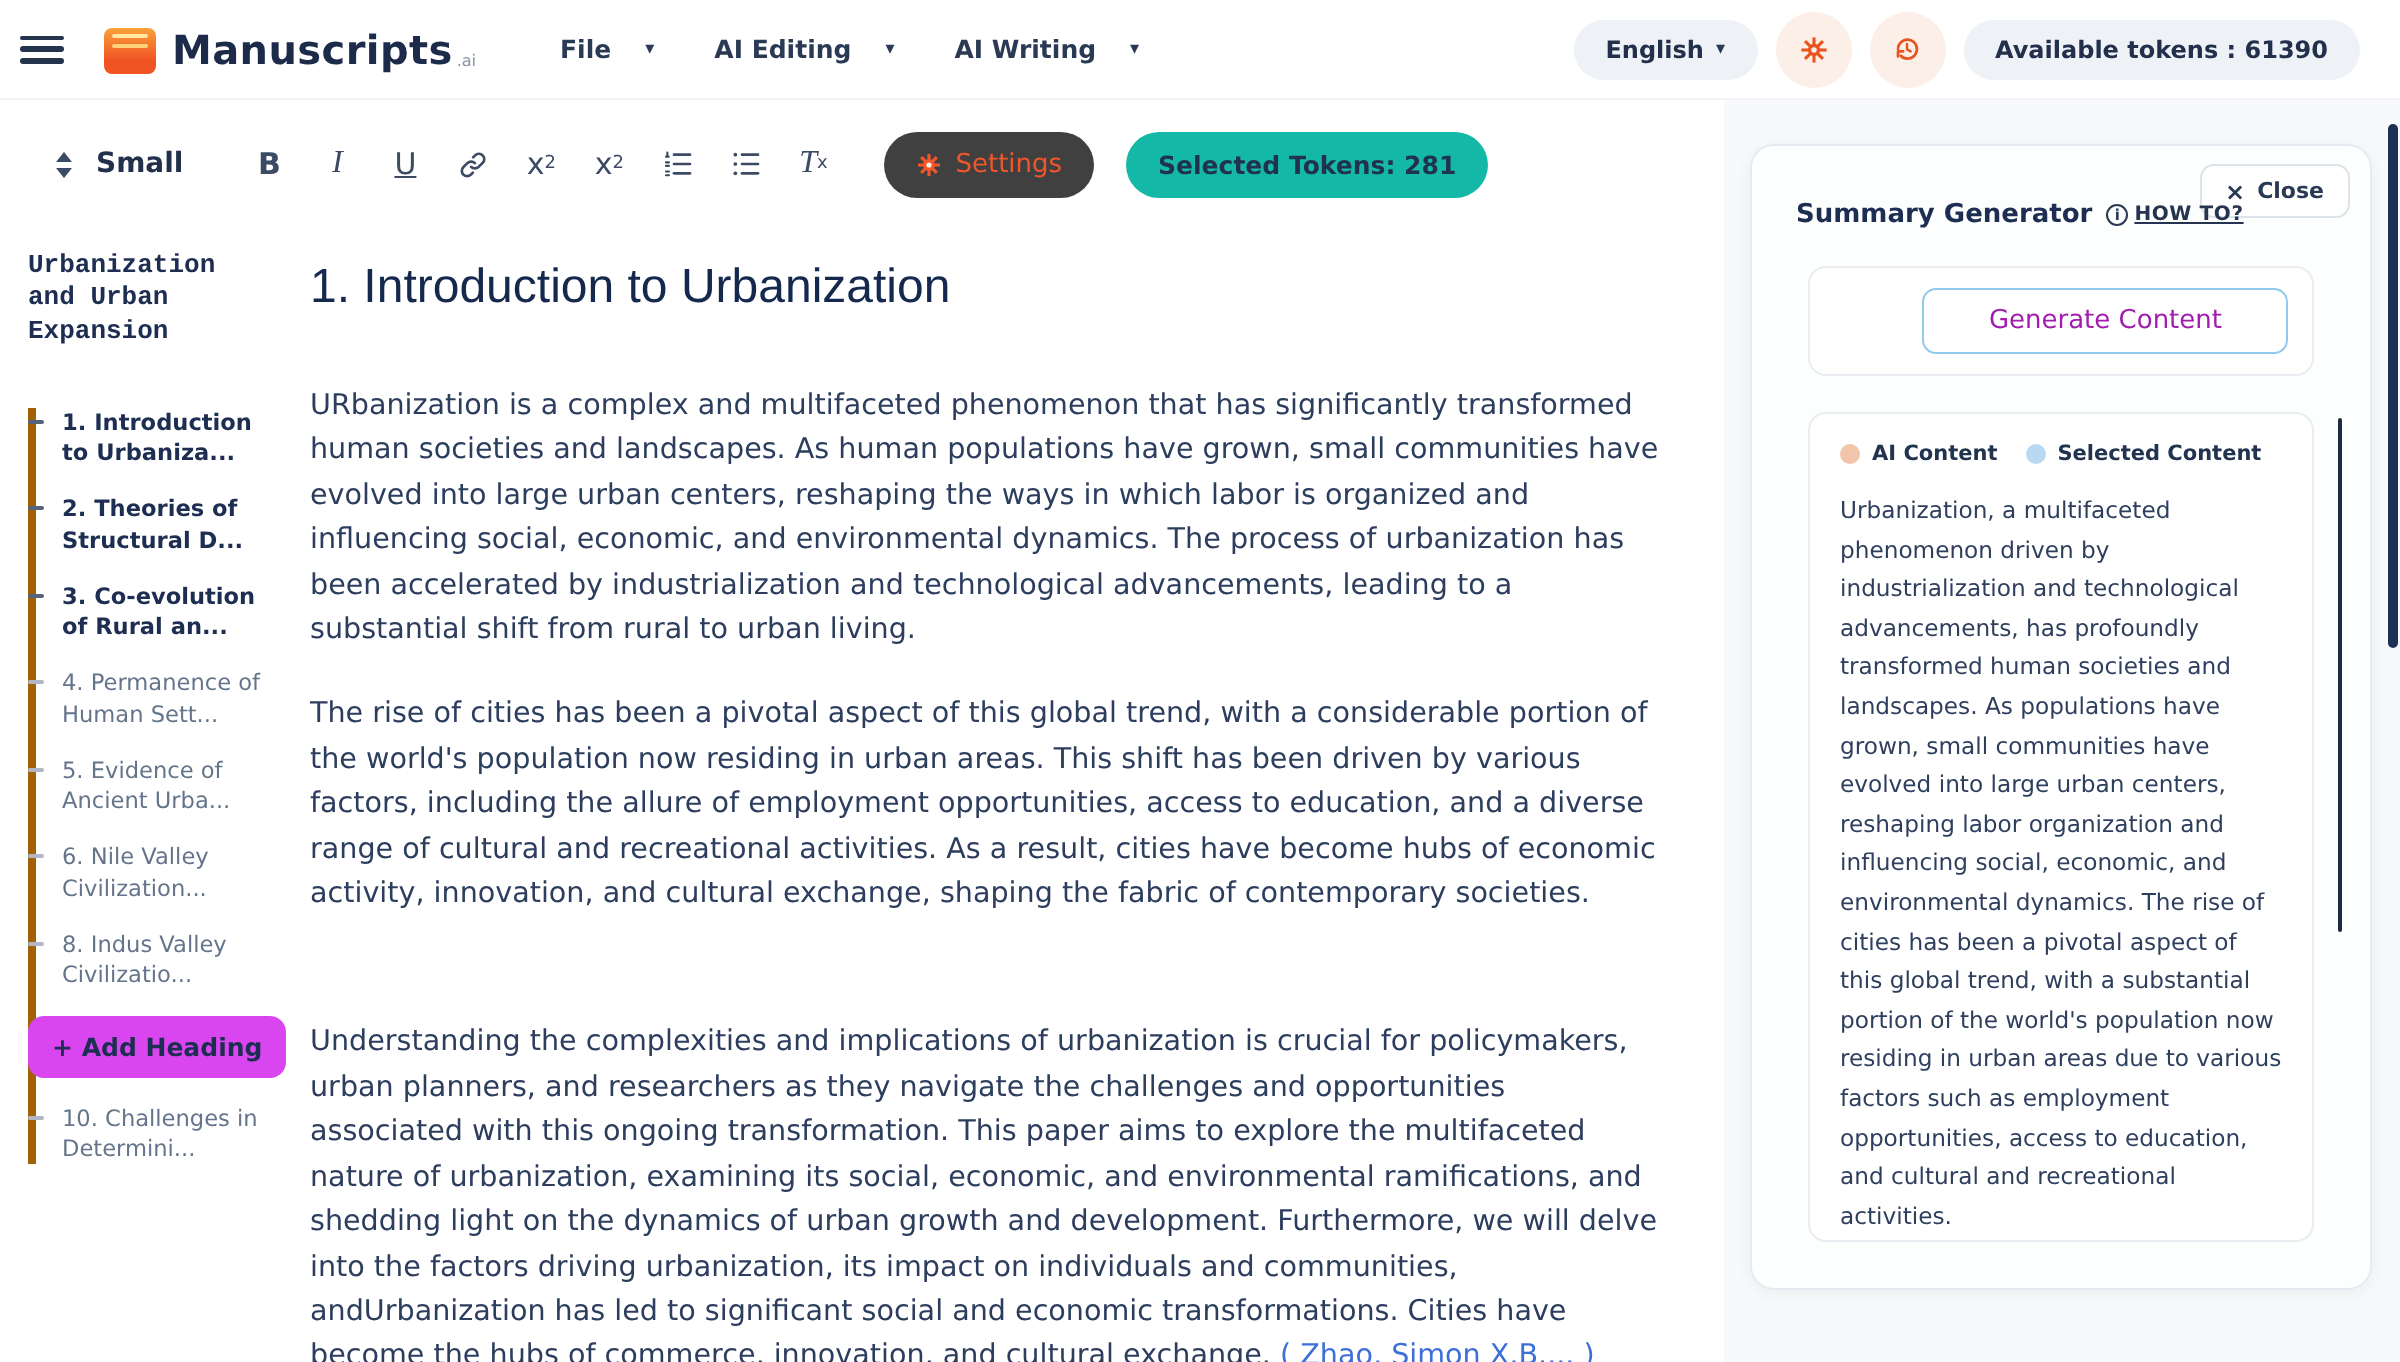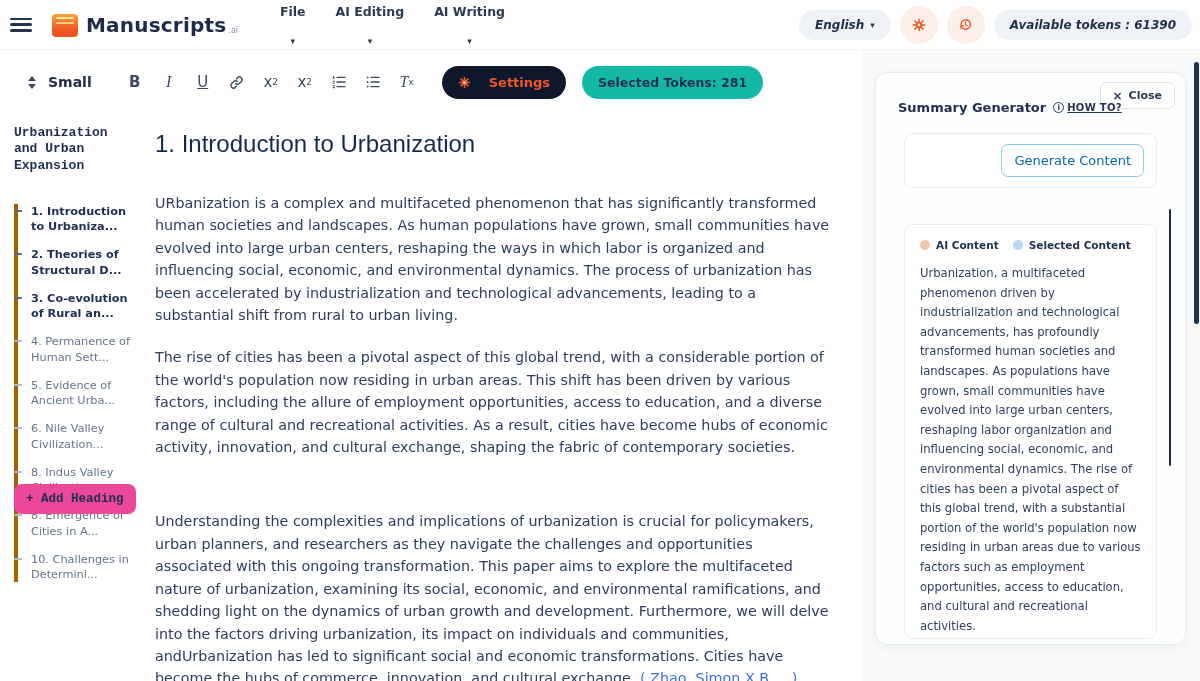--- a/index.html
+++ b/index.html
@@ -11,56 +11,56 @@
             border-bottom:1px solid #f2f4f7; display:flex; align-items:center; z-index:5; }
   .hamburger { width:22px; height:14px; margin-left:10px; display:flex; flex-direction:column; justify-content:space-between; cursor:pointer; }
   .hamburger span { display:block; height:2.6px; background:#24344d; border-radius:2px; }
   .logo-wrap { display:flex; align-items:flex-end; margin-left:20px; }
   .logo-box { width:26px; height:23px; border-radius:4px; background:linear-gradient(180deg,#f9a23b 0%,#f05423 70%); position:relative; overflow:hidden; }
   .logo-box:before { content:""; position:absolute; left:4px; top:3px; right:4px; height:2.5px; background:#ffe8a3; border-radius:2px; }
   .logo-box:after  { content:""; position:absolute; left:4px; top:8px; right:4px; height:2.5px; background:#ffd27a; border-radius:2px; }
   .logo-text { font-size:20px; font-weight:600; color:#1c2b4a; margin-left:8px; letter-spacing:.2px; }
   .logo-suffix { font-size:8px; color:#8a93a6; margin-left:2px; margin-bottom:2px; }
   .menus { display:flex; gap:30px; margin-left:42px; }
-  .menu-item { font-size:12.5px; font-weight:600; color:#2a3a55; cursor:pointer; display:flex; align-items:center; gap:17px;flex-direction:column; }
+  .menu-item { font-size:12.5px; font-weight:600; color:#2a3a55; cursor:pointer; display:flex; align-items:center; gap:17px; }
   .caret { font-size:9px; color:#2a3a55; }
-  .header-right { margin-left:auto; display:flex; align-items:center; gap:9px; padding-right:8px;font-style:italic; }
+  .header-right { margin-left:auto; display:flex; align-items:center; gap:9px; padding-right:20px; }
   .pill { background:#eef1f6; border-radius:17px; padding:8px 16px; font-size:12px; font-weight:600; color:#22304c;
           display:flex; align-items:center; gap:6px; cursor:pointer; }
   .circle-btn { width:38px; height:38px; border-radius:50%; background:#fcefe7; display:flex; align-items:center; justify-content:center; cursor:pointer; }
 
   
   .toolbar { position:absolute; left:28px; top:60px; height:44px; display:flex; align-items:center; z-index:4; }
   .stepper { display:flex; flex-direction:column; gap:3px; margin-right:12px; cursor:pointer; }
   .tri-up { width:0; height:0; border-left:4px solid transparent; border-right:4px solid transparent; border-bottom:5px solid #3c4a63; }
   .tri-down { width:0; height:0; border-left:4px solid transparent; border-right:4px solid transparent; border-top:5px solid #3c4a63; }
   .size-label { font-size:14px; font-weight:600; color:#22304c; margin-right:26px; }
   .tb-btn { width:34px; height:32px; display:flex; align-items:center; justify-content:center; cursor:pointer;
             font-size:15px; color:#3c4a63; border-radius:6px; }
   .tb-bold { font-weight:700; }
   .tb-italic { font-family:"Liberation Serif", serif; font-style:italic; font-size:16px; }
   .tb-underline { text-decoration:underline; }
   .tb-sub sub, .tb-sup sup { font-size:9px; }
   .tb-clear { font-family:"Liberation Serif", serif; font-style:italic; font-size:16px; }
   .tb-clear sub { font-size:9px; font-style:normal; font-family:"DejaVu Sans", sans-serif; }
-  .settings-pill { margin-left:18px; background:#0f172a; border-radius:17px; padding:9px 16px; display:flex; align-items:center; gap:18px;
-                   font-size:13px; font-weight:700; color:#f1562a; cursor:pointer; }
+  .settings-pill { margin-left:18px; background:#404040; border-radius:17px; padding:9px 16px; display:flex; align-items:center; gap:7px;
+                   font-size:13px; font-weight:400; color:#f1562a; cursor:pointer; }
   .sel-tokens-pill { margin-left:16px; background:#14b8a6; border-radius:17px; padding:9px 16px; font-size:12.5px; font-weight:600; color:#21324e; }
 
   
   .outline { position:absolute; left:14px; top:125px; width:122px; z-index:3; }
   .outline-title { font-size:13px; font-weight:700; color:#1d2e52; line-height:1.25;font-family:Liberation Mono, monospace; }
   .outline-list { margin-top:30px; border-left:4px solid #a16207; padding-left:13px; }
   .outline-item { position:relative; font-size:11.3px; line-height:1.35; margin-bottom:13px; cursor:pointer; }
   .outline-item .dash { position:absolute; left:-17px; top:6px; width:8px; height:2px; background:#aeb8c7; border-radius:2px; }
   .outline-item.active { color:#1d2e52; font-weight:700; }
   .outline-item.active .dash { background:#54637e; }
   .outline-item.inactive { color:#64748b; font-weight:500; }
-  .add-heading { position:absolute; left:14px; top:484px; background:#ec4899; border-radius:8px; padding:8px 12px;
-                 font-size:12.5px; font-weight:700; color:#1d2e52; cursor:pointer; white-space:nowrap; z-index:3;font-family:Liberation Mono, monospace; }
+  .add-heading { position:absolute; left:14px; top:508px; background:#d946ef; border-radius:8px; padding:8px 12px;
+                 font-size:12.5px; font-weight:700; color:#1d2e52; cursor:pointer; white-space:nowrap; z-index:3; }
 
   
   .doc { position:absolute; left:155px; top:130px; width:678px; z-index:2; }
   .doc h1 { font-family:"Liberation Sans", sans-serif; font-size:24px; font-weight:500; color:#15294e; margin-bottom:34px; }
   .doc p { font-size:14.3px; line-height:22.4px; color:#2c3d5e; }
   .doc .p2 { margin-top:20px; }
   .doc .p3 { margin-top:52px; }
   .citation { color:#3e6fd9; text-decoration:underline; cursor:pointer; }
 
   
@@ -71,24 +71,24 @@
                padding:6px 12px; font-size:11px; font-weight:600; color:#2a3a55; display:flex; align-items:center; gap:6px; cursor:pointer; }
   .close-x { font-size:12px; line-height:1; }
   .panel-title-row { position:absolute; left:22px; top:27px; display:flex; align-items:center; gap:7px; }
   .panel-title { font-size:13px; font-weight:600; color:#1d2e52; }
   .howto { display:flex; align-items:center; gap:3px; cursor:pointer; }
   .info-circle { width:11px; height:11px; border:1px solid #2a3a55; border-radius:50%; font-size:7.5px; font-weight:700;
                  color:#2a3a55; display:flex; align-items:center; justify-content:center; }
   .howto-label { font-size:10px; font-weight:700; color:#26354f; text-decoration:underline; letter-spacing:.3px; }
   .gen-card { position:absolute; left:28px; right:28px; top:60px; height:55px; background:#fff; border:1px solid #e9edf2;
               border-radius:9px; display:flex; align-items:center; justify-content:flex-end; padding:0 12px; }
-  .gen-btn { background:#fff; border:1.5px solid #8fcaec; border-radius:7px; color:#0369a1; font-size:13px; font-weight:500;
-             padding:8px 12px; cursor:pointer; font-family:"DejaVu Sans", sans-serif; }
+  .gen-btn { background:#fff; border:1.5px solid #8fcaec; border-radius:7px; color:#a21caf; font-size:13px; font-weight:500;
+             padding:8px 32px; cursor:pointer; font-family:"DejaVu Sans", sans-serif; }
   .ai-card { position:absolute; left:28px; right:28px; top:133px; height:415px; background:#fff; border:1px solid #e9edf2;
-             border-radius:9px; padding:14px 15px; overflow:hidden;margin-top:18px; }
+             border-radius:9px; padding:14px 15px; overflow:hidden; }
   .legend { display:flex; align-items:center; gap:14px; }
   .legend-item { display:flex; align-items:center; gap:6px; }
   .dot { width:10px; height:10px; border-radius:50%; }
   .legend-label { font-size:10.5px; font-weight:700; color:#22334f; }
   .ai-card p { font-size:11.6px; line-height:19.6px; color:#2e3f5e; margin-top:13px; }
   .panel-scrollbar { position:absolute; left:293px; top:136px; width:2px; height:257px; background:#1d2b45; border-radius:2px; }
 
   .page-scrollbar { position:absolute; left:1194px; top:62px; width:5px; height:262px; background:#1c3154; border-radius:3px; z-index:9; cursor:pointer; }
 
   .icon-svg { display:block; }

